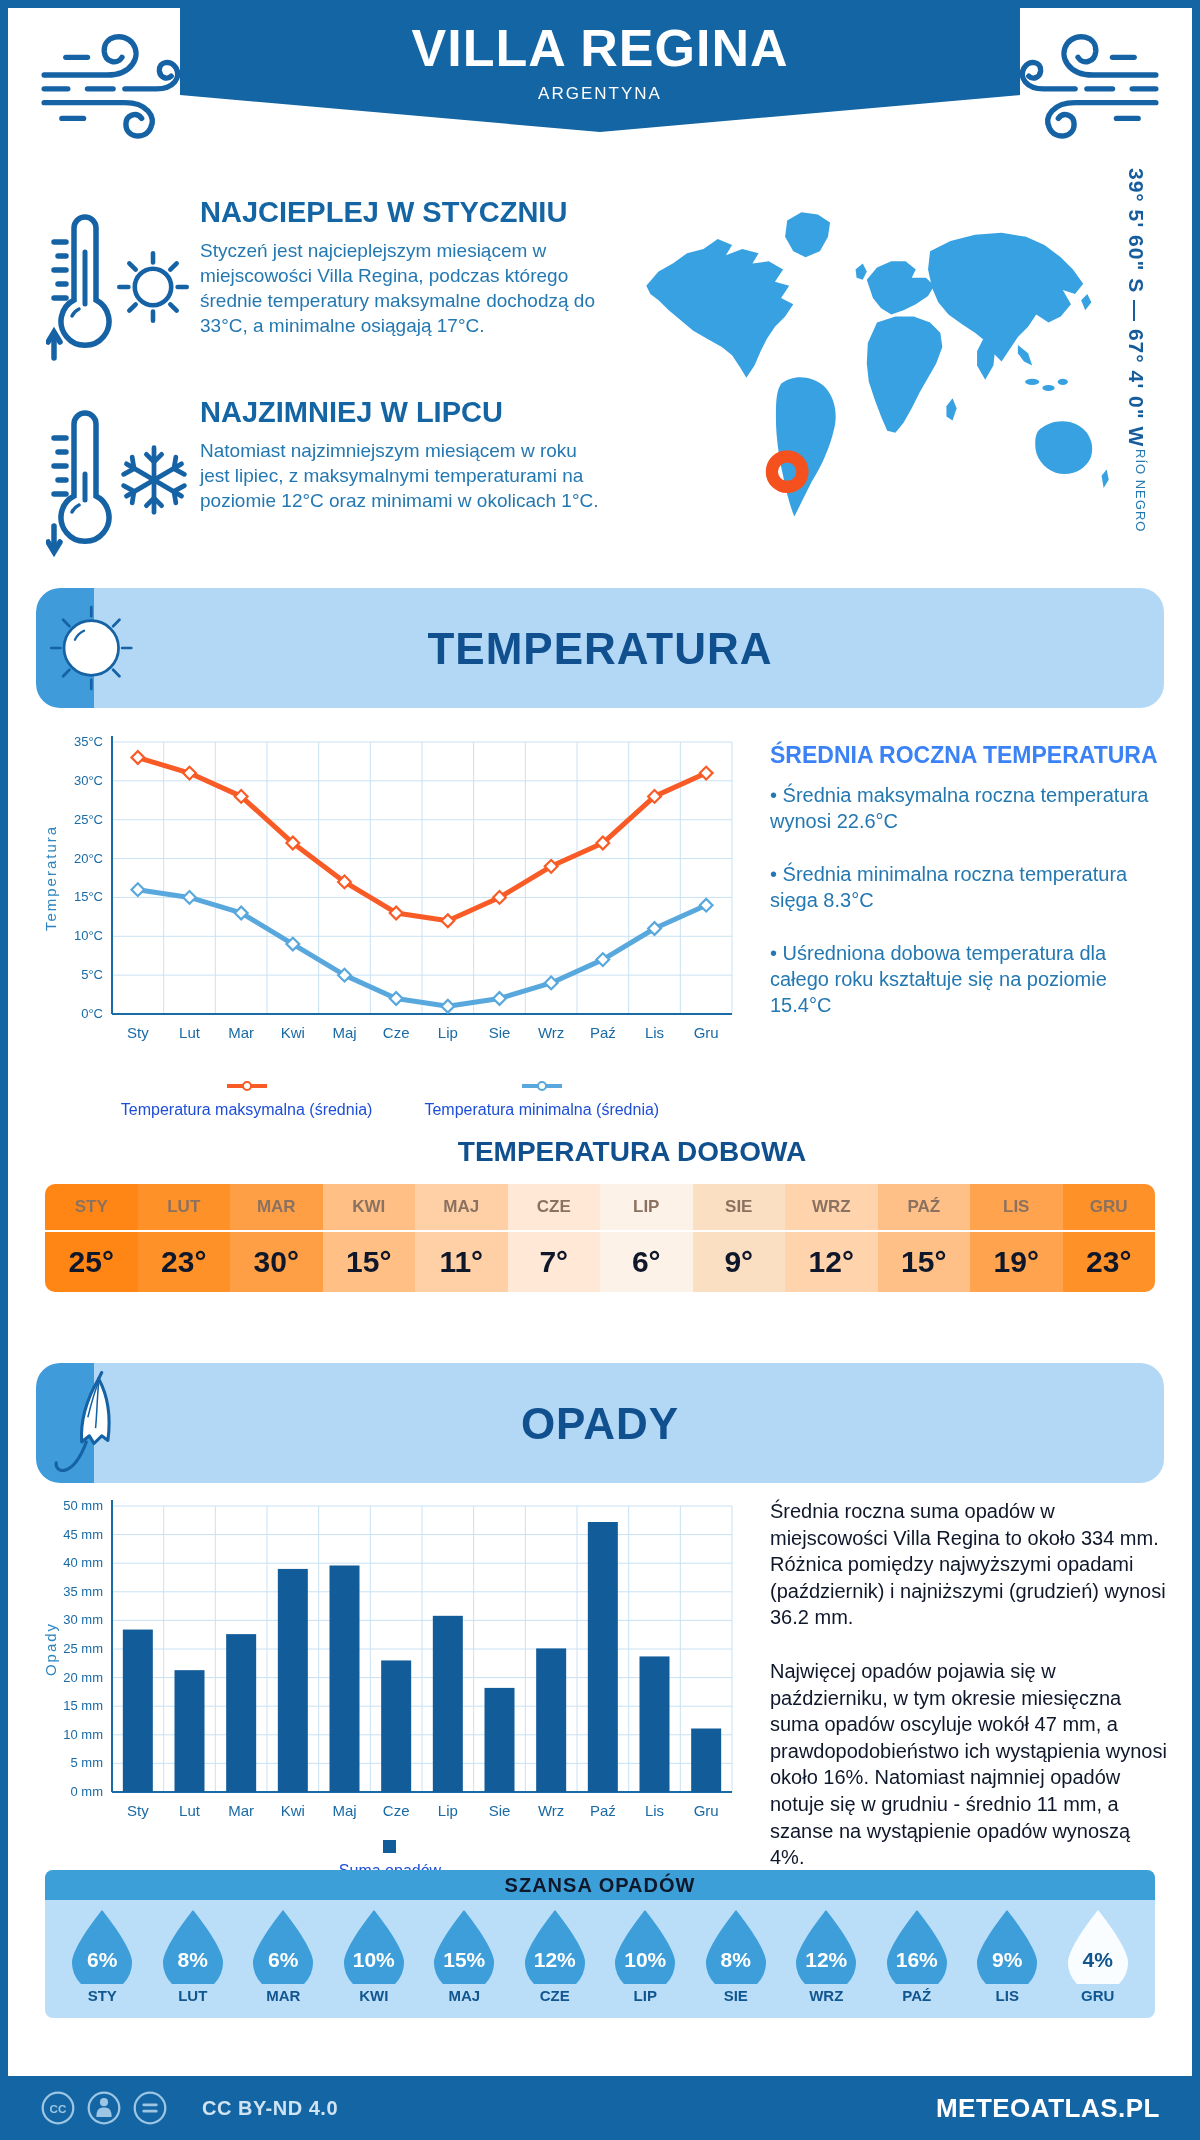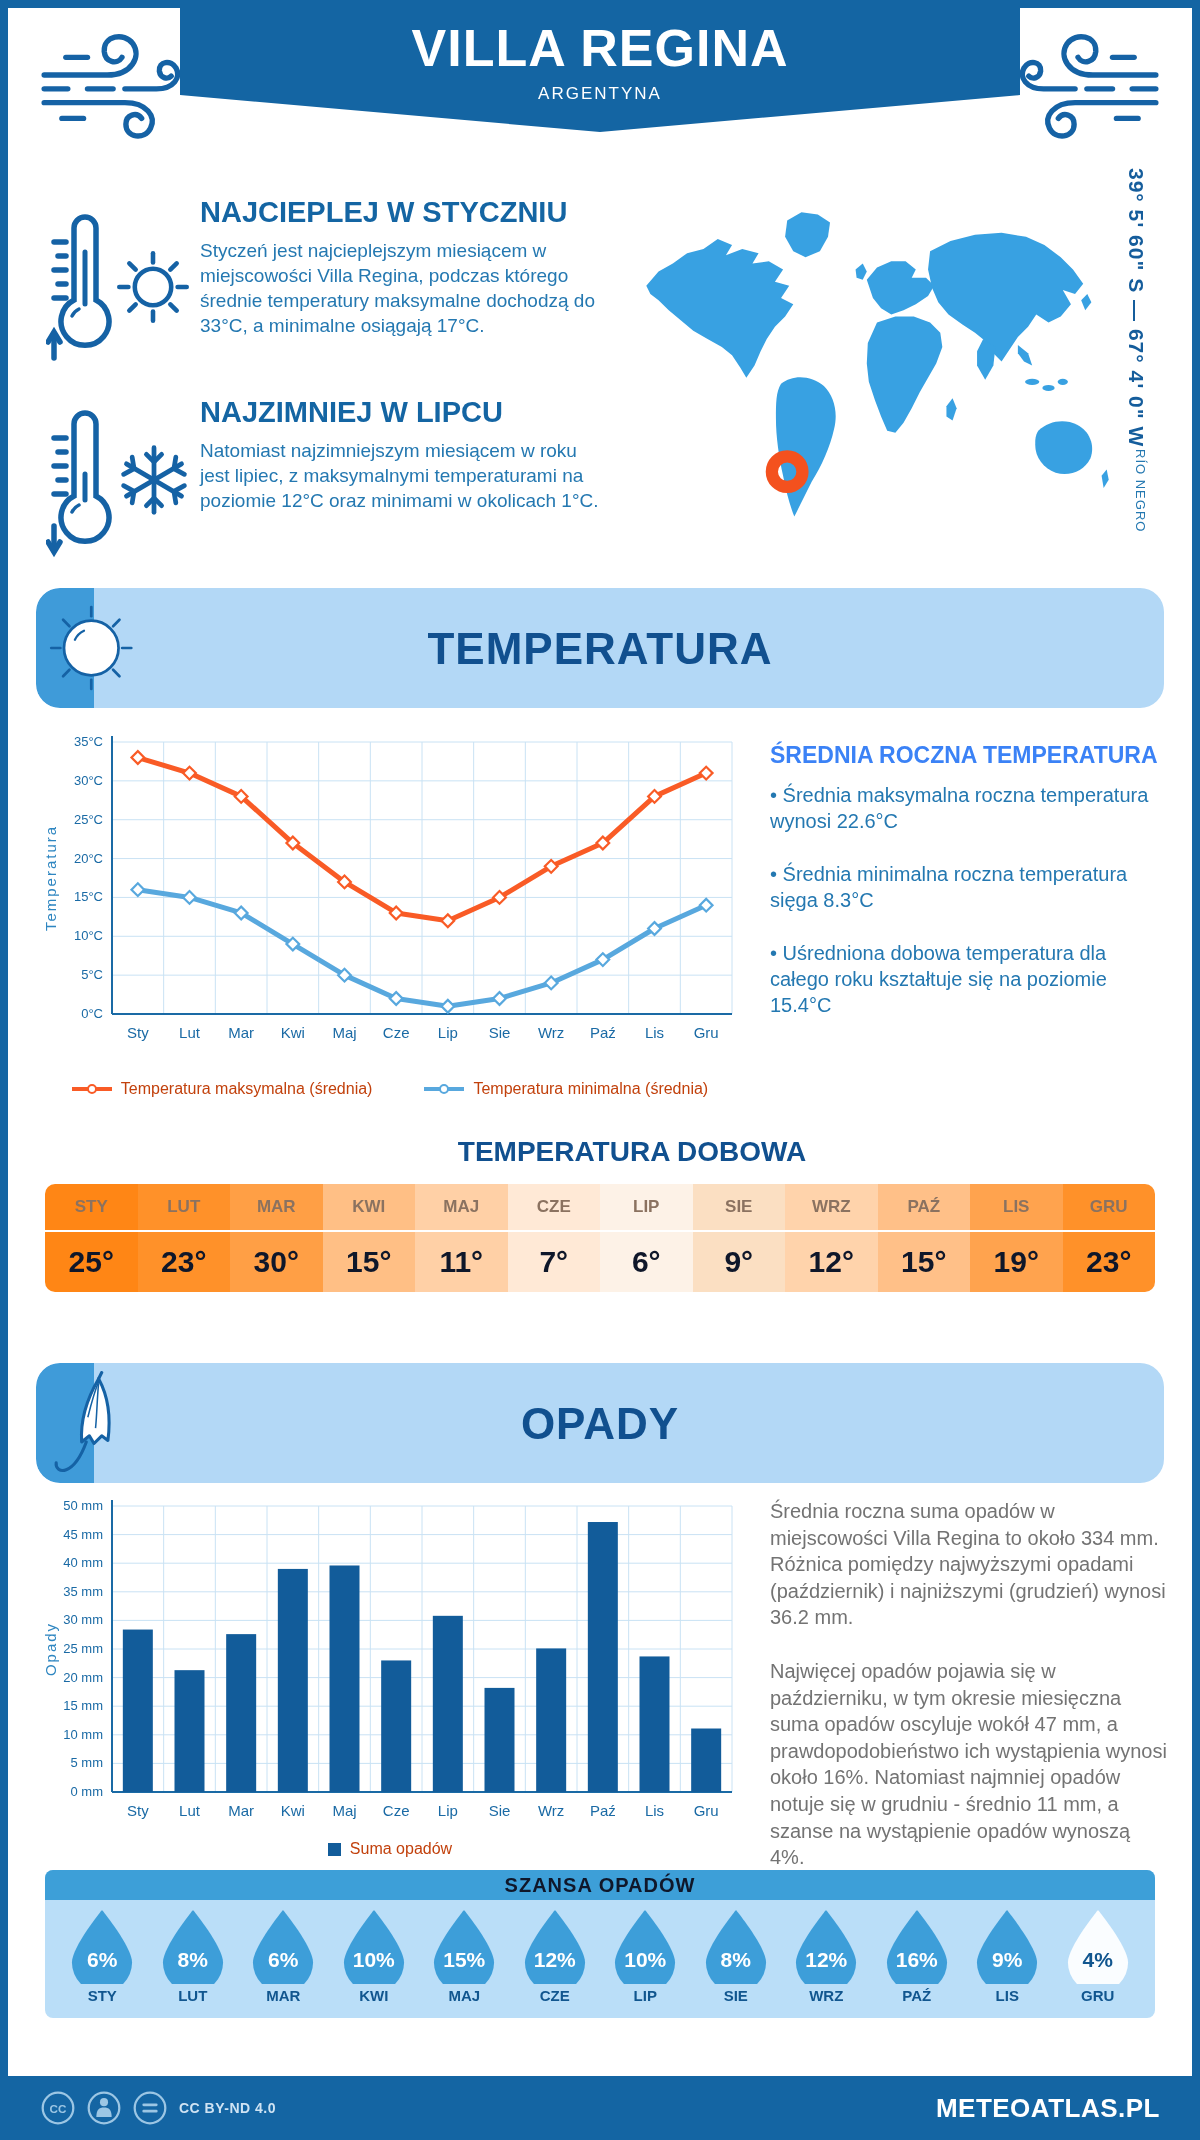--- a/index.html
+++ b/index.html
@@ -42,29 +42,29 @@
   .banner .stripe{position:absolute;left:0;top:0;width:58px;height:120px;background:#3f9bd9;
     border-radius:24px 0 0 24px;}
   .banner .banner-title{position:absolute;left:0;width:100%;top:36px;text-align:center;
     font-size:44px;font-weight:bold;color:#11508f;letter-spacing:1px;}
   #temp-banner{left:36px;top:588px;}
   #opady-banner{left:36px;top:1363px;}
 
   
   #temp-chart{left:40px;top:728px;}
   #temp-legend{left:40px;top:1080px;width:700px;display:flex;justify-content:center;gap:52px;}
-  .legend-item{display:flex;align-items:center;gap:9px;font-size:16px;color:#c2410c;}
+  .legend-item{display:flex;align-items:center;gap:9px;font-size:16px;color:#1d4ed8;flex-direction:column;}
   #rain-chart{left:40px;top:1494px;}
   #rain-legend{left:40px;top:1840px;width:700px;display:flex;justify-content:center;}
 
   
   #annual-head{left:770px;top:742px;width:400px;font-size:23px;font-weight:bold;color:#3b82f6;}
   #annual-bullets{left:770px;top:782px;width:398px;font-size:20px;line-height:1.32;color:#2478b1;}
   #annual-bullets .bullet{margin-bottom:26px;}
-  #precip-text{left:770px;top:1498px;width:400px;font-size:20px;line-height:1.33;color:#737373;}
+  #precip-text{left:770px;top:1498px;width:400px;font-size:20px;line-height:1.33;color:#0f172a;}
   #precip-text .para{margin-bottom:27px;}
   #type-head{left:770px;top:1888px;width:400px;font-size:23px;font-weight:bold;color:#12558e;}
   #type-bullets{left:770px;top:1922px;width:400px;font-size:20px;line-height:1.45;color:#2478b1;}
 
   
   #daily-title{left:0;top:1136px;width:1200px;text-align:center;font-size:28px;font-weight:bold;color:#11508f;margin-left:32px;}
   #daily-table{left:45px;top:1184px;width:1110px;height:108px;display:flex;border-radius:10px;overflow:hidden;}
   .daily-col{flex:1;display:flex;flex-direction:column;}
   .daily-month{height:46px;line-height:46px;text-align:center;font-size:17px;font-weight:bold;
     color:#8b7260;border-bottom:2px solid #fff;}
@@ -80,21 +80,21 @@
   .drop-cell svg{display:block;margin:0 auto;}
   .drop-pct{position:absolute;left:0;top:40px;width:100%;text-align:center;
     font-size:21px;font-weight:bold;color:#fff;}
   .drop-pct.dark{color:#11568f;}
   .drop-month{margin-top:3px;font-size:15px;font-weight:bold;color:#11568f;}
 
   
   #footer{left:0;top:2076px;width:1200px;height:64px;background:#1465a3;display:flex;
     align-items:center;justify-content:space-between;padding:0 40px;box-sizing:border-box;z-index:65;}
   #footer-left{display:flex;align-items:center;gap:10px;}
-  #footer-license{margin-left:1px;color:#cfe3f3;font-size:14px;font-weight:bold;letter-spacing:0.5px;}
+  #footer-license{margin-left:24px;color:#cfe3f3;font-size:20px;font-weight:bold;letter-spacing:0.5px;}
   #footer-site{color:#ffffff;font-size:26px;font-weight:bold;letter-spacing:0.5px;}
   svg{display:block;}
 </style>
 </head>
 <body>
 
 <div class="page">
 
   <div class="abs windicon" id="wind-left">
     <svg width="178" height="128" viewBox="0 0 180 130" fill="none" stroke="#1562a5" stroke-width="5.5" stroke-linecap="round">

